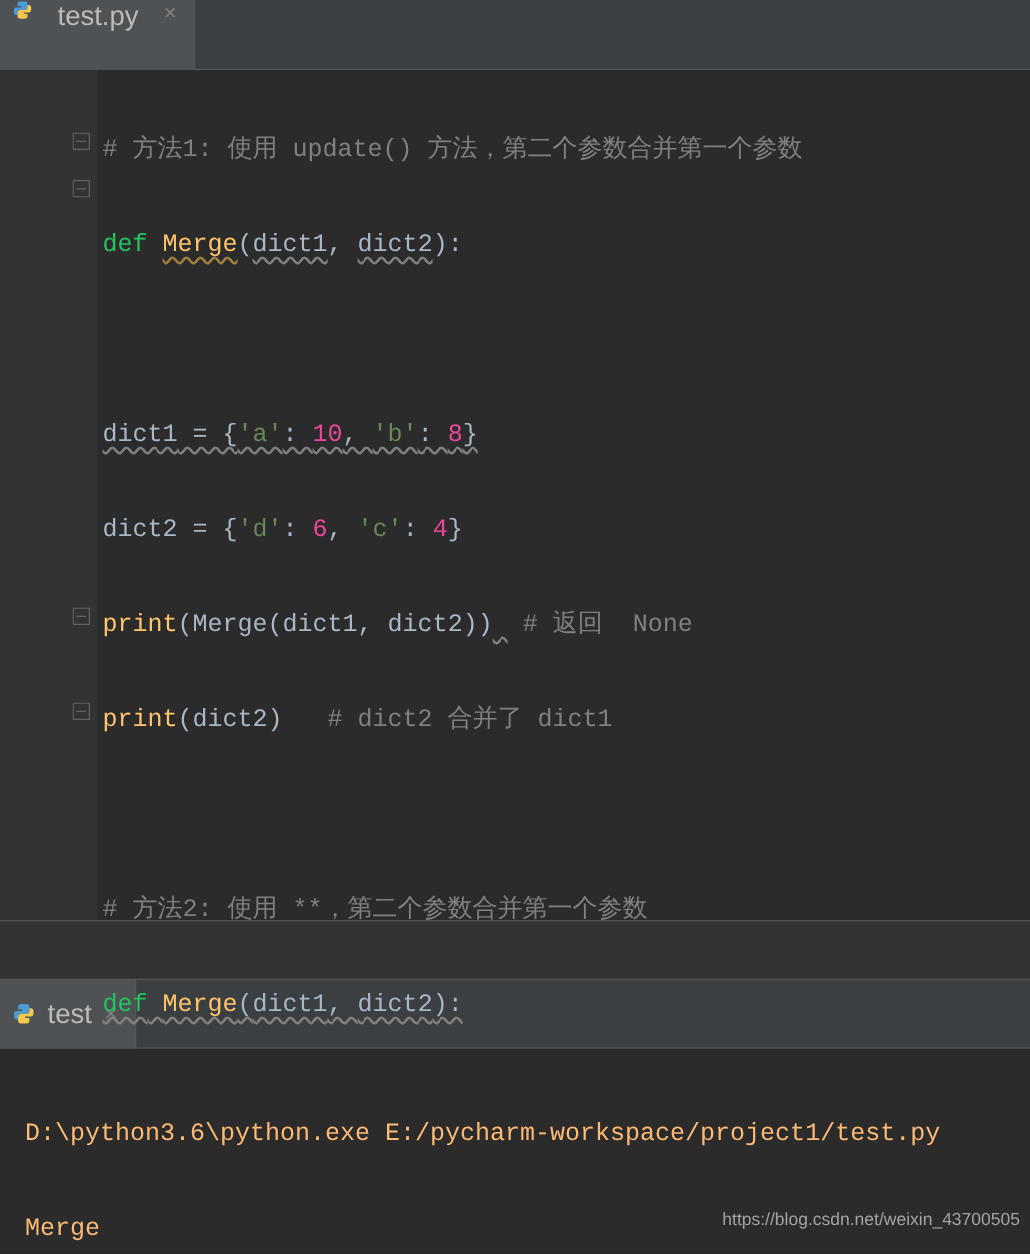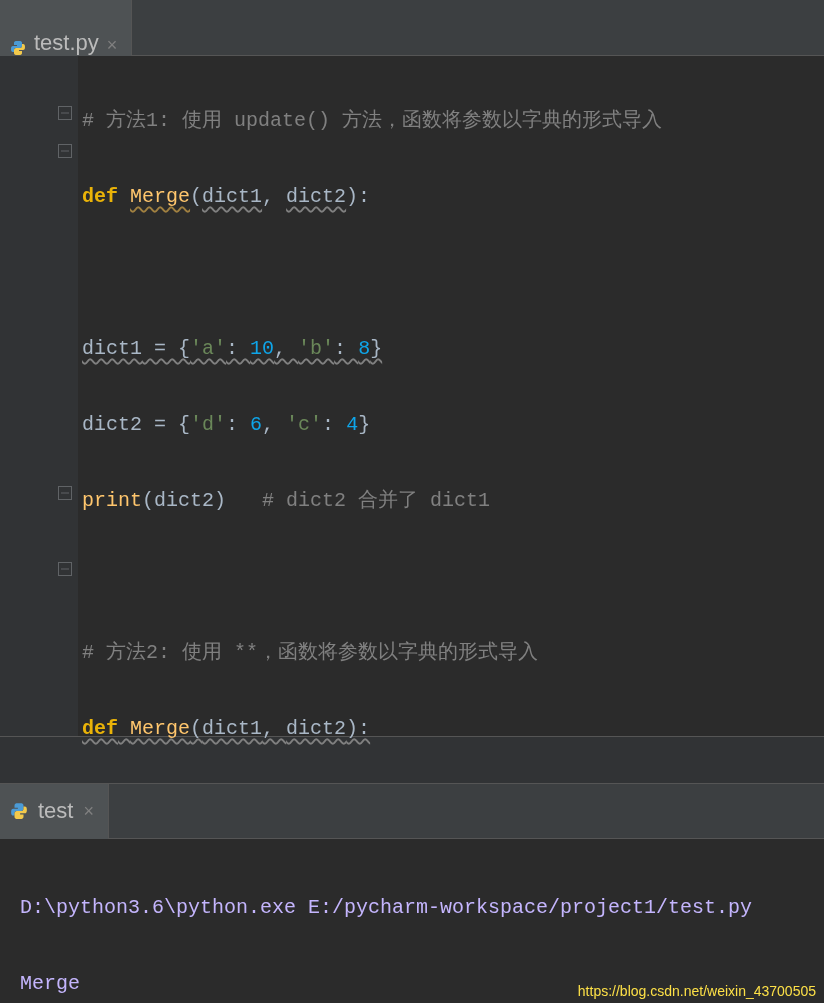--- a/index.html
+++ b/index.html
@@ -16,25 +16,25 @@
   .tab-bar {
     height: 56px;
     background: #3c3f41;
     display: flex;
     align-items: center;
     border-bottom: 1px solid #555;
   }
   .tab {
     height: 56px;
     display: flex;
-    align-items: flex-end;
+    align-items: flex-start;
     padding: 0 14px 0 10px;
     background: #4e5254;
     color: #bbbbbb;
-    gap: 8px;
+    gap: 20px;
     font-size: 22px;
     font-family: -apple-system, "Segoe UI", sans-serif;
     border-right: 1px solid #555;
   }
   .py-icon {
     display: inline-flex;
     align-items: center;
   }
   .close-x {
     color: #808080;
@@ -68,24 +68,24 @@
     flex: 1;
     padding: 8px 0 0 4px;
     line-height: 38px;
     white-space: pre;
     position: relative;
   }
   .code .line {
     white-space: pre;
     height: 38px;
   }
-  .kw { color: #eab308; font-weight: bold; }
+  .kw { color: #22c55e; }
   .fn { color: #ffc66d; }
   .str { color: #6a8759; }
-  .num { color: #0ea5e9; }
+  .num { color: #ec4899; }
   .comment { color: #808080; }
   .par { color: #a9b7c6; }
   .name { color: #a9b7c6; margin-top: 24px; }
   .weak-underline {
     text-decoration-line: underline;
     text-decoration-style: wavy;
     text-decoration-color: #808080;
     text-underline-offset: 4px;
   }
   .weak-underline-y {
@@ -120,29 +120,29 @@
     font-size: 22px;
     font-family: -apple-system, "Segoe UI", sans-serif;
     border-right: 1px solid #555;
   }
   
   .console {
     background: #2b2b2b;
     padding: 12px 0 0 20px;
     line-height: 38px;
     font-size: 20px;
-    color: #c4b5fd;
+    color: #fdba74;
     white-space: pre;
     height: 161px;
   }
   .watermark {
     position: absolute;
     right: 8px;
-    bottom: 4px;
-    color: #fde047;
+    bottom: 20px;
+    color: #a3a3a3;
     font-size: 14px;
     font-family: sans-serif;
   }
   .root { position: relative; width: 824px; height: 1003px; }
 </style>
 </head>
 <body>
 <div class="root">
 
 <div class="tab-bar">
@@ -179,28 +179,29 @@
           </svg>
     </span>
     <span class="fold-mark" style="top:504px">
       <svg width="14" height="14" viewBox="0 0 14 14">
             <rect x="0.5" y="0.5" width="13" height="13" fill="none" stroke="#606366"></rect>
             <line x1="3" y1="7" x2="11" y2="7" stroke="#606366"></line>
           </svg>
     </span>
   </div>
   <div class="code">
-<div class="line"><span class="comment"># 方法1: 使用 update() 方法，函数将参数以字典的形式导入</span></div>
+<div class="line"><span class="comment"># 方法1: 使用 update() 方法，第二个参数合并第一个参数</span></div>
 <div class="line"><span class="kw">def</span> <span class="fn weak-underline-y">Merge</span><span class="par">(</span><span class="name weak-underline">dict1</span><span class="par">, </span><span class="name weak-underline">dict2</span><span class="par">):</span></div>
 <div class="line"></div>
 <div class="line"><span class="name weak-underline">dict1</span><span class="weak-underline"> = {</span><span class="str weak-underline">'a'</span><span class="weak-underline">: </span><span class="num weak-underline">10</span><span class="weak-underline">, </span><span class="str weak-underline">'b'</span><span class="weak-underline">: </span><span class="num weak-underline">8</span><span class="weak-underline">}</span></div>
 <div class="line"><span class="name">dict2</span> = {<span class="str">'d'</span>: <span class="num">6</span>, <span class="str">'c'</span>: <span class="num">4</span>}</div>
+<div class="line"><span class="fn">print</span>(<span class="name">Merge</span>(<span class="name">dict1</span>, <span class="name">dict2</span>))<span class="weak-underline"> </span> <span class="comment"># 返回  None</span></div>
 <div class="line"><span class="fn">print</span>(<span class="name">dict2</span>)   <span class="comment"># dict2 合并了 dict1</span></div>
 <div class="line"></div>
-<div class="line"><span class="comment"># 方法2: 使用 **，函数将参数以字典的形式导入</span></div>
+<div class="line"><span class="comment"># 方法2: 使用 **，第二个参数合并第一个参数</span></div>
 <div class="line"><span class="kw weak-underline">def</span><span class="weak-underline"> </span><span class="fn weak-underline">Merge</span><span class="par weak-underline">(</span><span class="name weak-underline">dict1</span><span class="par weak-underline">, </span><span class="name weak-underline">dict2</span><span class="par weak-underline">):</span></div>
 
 
 
 
 
   </div>
 </div>
 
 <div class="splitter"></div>

